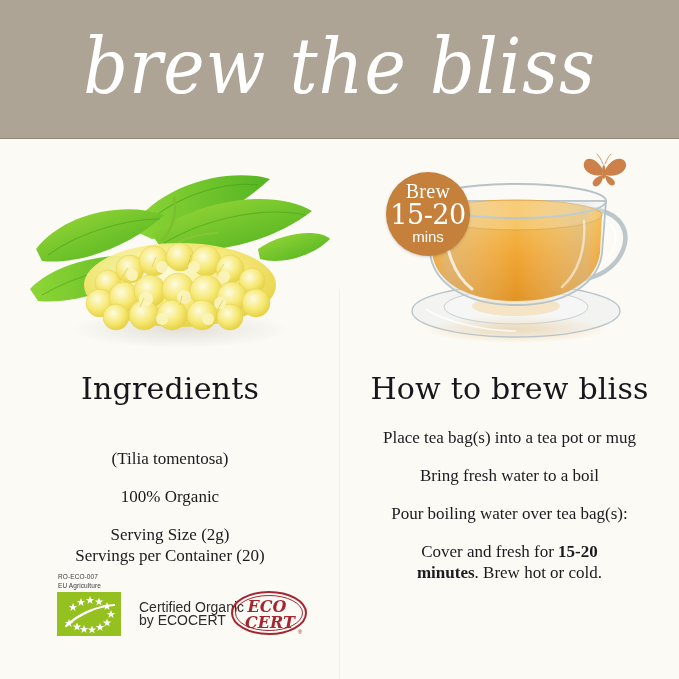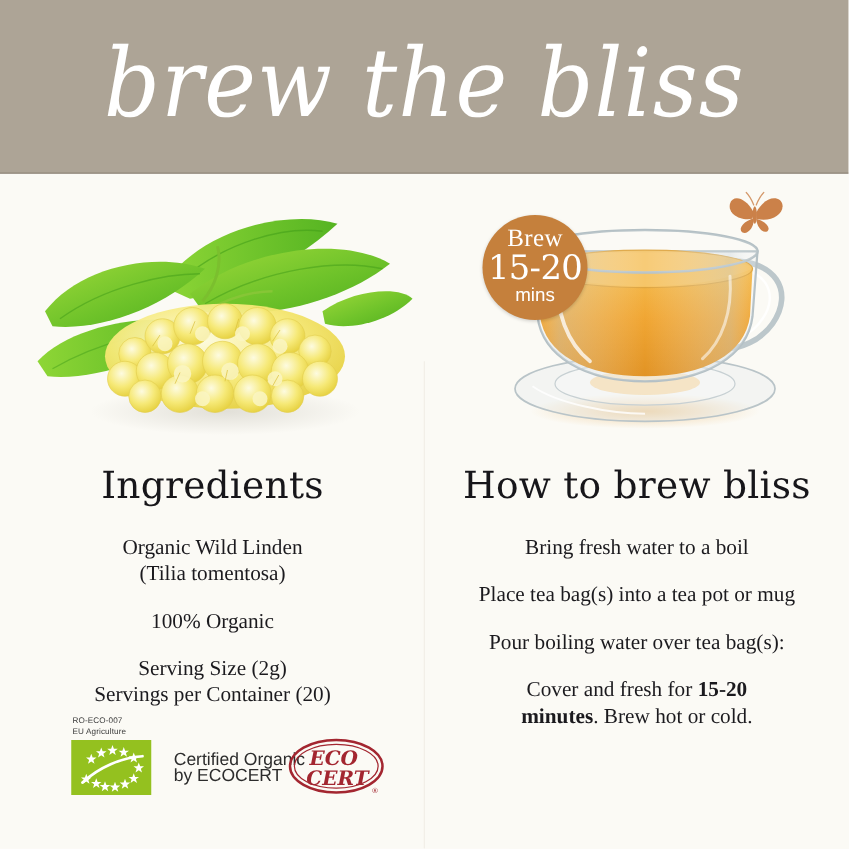--- a/index.html
+++ b/index.html
@@ -306,21 +306,21 @@
               <path d="M168 148 l2 -9"></path>
             <path d="M206 152 l5 -9"></path>
           </g>
         </g>
       </svg>
 
       <h2 class="section-heading">Ingredients</h2>
 
       <div class="text-block">
         <p class="para">
-          <span>Organic Wild Linden</span><br>
+          <br>
           <span>(Tilia tomentosa)</span>
         </p>
         <p class="para">100% Organic</p>
         <p class="para">
           <span>Serving Size (2g)</span><br>
           <span>Servings per Container (20)</span>
         </p>
       </div>
 
       <div class="cert-row">
@@ -435,22 +435,22 @@
         </g>
         <g stroke="#cb8149" stroke-width="1" fill="none" stroke-linecap="round" opacity=".8">
           <path d="M21 13 C 19 8, 17 5, 15 3"></path>
           <path d="M23 13 C 25 8, 27 5, 29 3"></path>
         </g>
       </svg>
 
       <h2 class="section-heading">How to brew bliss</h2>
 
       <div class="text-block">
+        <p class="para">Place tea bag(s) into a tea pot or mug</p>
         <p class="para">Bring fresh water to a boil</p>
-        <p class="para">Place tea bag(s) into a tea pot or mug</p>
         <p class="para">
           <span>Pour boiling water over tea bag(s):</span><br>
         </p>
         <p class="para">
           <span>Cover and fresh for </span><span class="bold">15-20</span><br><span class="bold">minutes</span><span>. Brew hot or cold.</span>
         </p>
       </div>
     </div>
   </div>
 </div>

